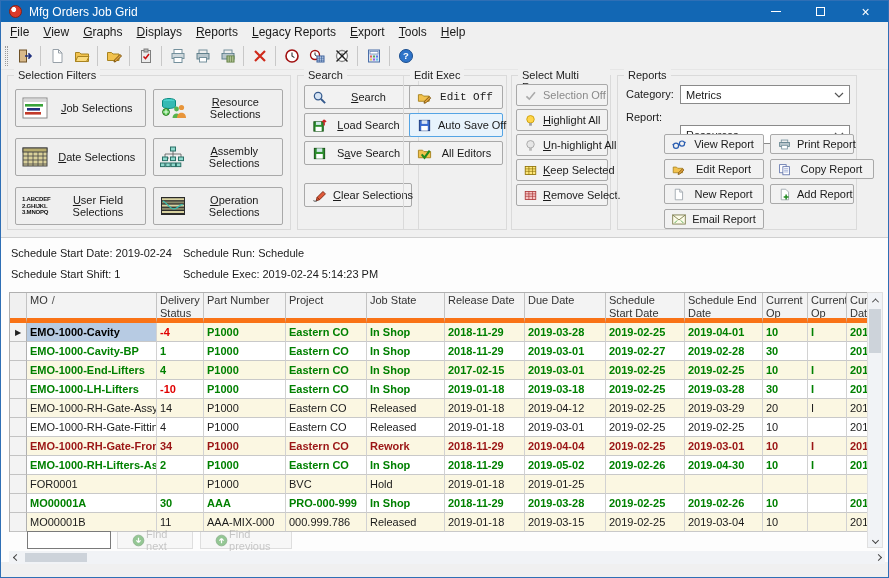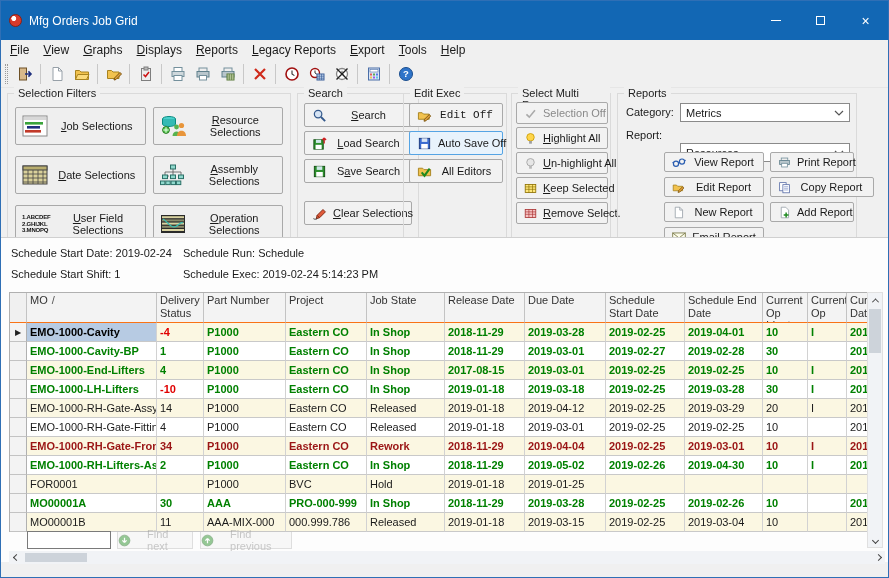--- a/index.html
+++ b/index.html
@@ -3,21 +3,21 @@
 <meta charset="utf-8">
 <style>
   * { margin:0; padding:0; box-sizing:border-box; }
   html,body { background:#555; }
   .window{
     position:relative; width:889px; height:578px; overflow:hidden;
     background:#f0f0f0; border:1px solid #2f6fb5;
     font-family:"Liberation Sans","DejaVu Sans",sans-serif; font-size:11px; color:#1a1a1a;
   }
   
-  .titlebar{ height:39px; background:#1267b4; color:#fff; display:flex; align-items:center; }
+  .titlebar{ height:21px; background:#1267b4; color:#fff; display:flex; align-items:center; }
   .appicon{ width:13px; height:13px; margin:0 7px 0 8px; border-radius:50%;
     background:radial-gradient(circle at 35% 32%, #ffffff 0 22%, #d93a2b 26% 100%);
     border:1px solid #8c1f14; }
   .titletext{ font-size:12px; }
   .wbtns{ margin-left:auto; display:flex; height:100%; }
   .wbtn{ width:45px; height:100%; display:flex; align-items:center; justify-content:center; color:#fff; }
   .minbar{ width:10px; height:1px; background:#fff; display:inline-block; }
   .maxbox{ width:9px; height:9px; border:1px solid #fff; display:inline-block; }
   .closex{ font-size:14px; line-height:1; }
   
@@ -48,21 +48,21 @@
     display:flex; align-items:center; padding:0 5px; }
   .select .val{ flex:1; }
   
   .workarea{ position:absolute; left:0; top:236px; width:887px; height:325px; background:#fdfdfd;
     border-top:1px solid #d0d0d0; }
   .schedtext{ position:absolute; white-space:nowrap; }
   
   .grid{ position:absolute; left:8px; top:54px; background:#fff;
     border-top:1px solid #b0b0b0; border-left:1px solid #b0b0b0; }
   .ghrow{ display:flex; height:30px; background:#f3f3f3; }
-  .ghc{ border-right:1px solid #c3c3c3; border-bottom:1px solid #f97316; padding:1px 3px;
+  .ghc{ border-right:1px solid #c3c3c3; border-bottom:5px solid #f97316; padding:1px 3px;
     line-height:1.15; overflow:hidden; color:#333; flex:none; }
   .corner{ background:#f0f0f0; }
   .grow{ display:flex; height:19px; background:#fff; }
   .grow.alt{ background:#fbf7e2; }
   .gc{ border-right:1px solid #d2d2d2; border-bottom:1px solid #c9c9c9; padding:1px 3px;
     line-height:16px; white-space:nowrap; overflow:hidden; flex:none; }
   .rowhdr{ background:#f3f3f3; border-right:1px solid #b0b0b0; border-bottom:1px solid #c3c3c3;
     display:flex; align-items:center; justify-content:center; font-size:8px; color:#222; flex:none; }
   .tg{ color:#008000; font-weight:bold; }
   .tm{ color:#9a1515; font-weight:bold; }
@@ -80,21 +80,21 @@
   .hthumb{ width:62px; height:9px; background:#cdd3da; margin-left:2px; }
   .chev{ width:5px; height:5px; border-right:1px solid #444; border-bottom:1px solid #444; display:inline-block; }
   .chev.up{ transform:rotate(-135deg) translate(-1px,-1px); }
   .chev.down{ transform:rotate(45deg); }
   .chev.left{ transform:rotate(135deg); }
   .chev.right{ transform:rotate(-45deg); }
   
   .findinput{ position:absolute; left:26px; top:293px; width:84px; height:18px; border:1px solid #7a7a7a;
     background:#fff; font-family:inherit; font-size:11px; padding:0 3px; }
   .findbtn{ position:absolute; top:293px; height:18px; border:1px solid #c6c6c6; background:#f3f3f3;
-    color:#9a9a9a; display:flex; align-items:center; gap:16px; padding:0 0; }
+    color:#9a9a9a; display:flex; align-items:center; gap:1px; padding:0 14px; }
   .fade{ opacity:.55; }
   
   .statusbar{ position:absolute; left:0; bottom:0; width:887px; height:16px; background:#f0f0f0;
     border-top:1px solid #d8d8d8; display:flex; align-items:center; }
   .spane{ height:100%; display:flex; align-items:center; border-right:1px solid #c9c9c9; padding-left:8px; }
   .sgrip{ margin-left:auto; width:12px; height:12px; align-self:flex-end;
     background:
       radial-gradient(circle at 9px 9px, #9a9a9a 1px, transparent 1.4px),
       radial-gradient(circle at 9px 5px, #9a9a9a 1px, transparent 1.4px),
       radial-gradient(circle at 5px 9px, #9a9a9a 1px, transparent 1.4px); }
@@ -600,21 +600,21 @@
           <div class="gc tg" style="width: 39px;"></div>
           <div class="gc tg" style="width: 22px;">2019</div>
         </div>
         <div class="grow alt">
           <div class="rowhdr" style="width: 17px;"></div>
           <div class="gc tg" style="width: 130px;">EMO-1000-End-Lifters</div>
           <div class="gc tg" style="width: 47px;">4</div>
           <div class="gc tg" style="width: 82px;">P1000</div>
           <div class="gc tg" style="width: 81px;">Eastern CO</div>
           <div class="gc tg" style="width: 78px;">In Shop</div>
-          <div class="gc tg" style="width: 80px;">2017-08-15</div>
+          <div class="gc tg" style="width: 80px;">2017-02-15</div>
           <div class="gc tg" style="width: 81px;">2019-03-01</div>
           <div class="gc tg" style="width: 79px;">2019-02-25</div>
           <div class="gc tg" style="width: 78px;">2019-02-25</div>
           <div class="gc tg" style="width: 45px;">10</div>
           <div class="gc tg" style="width: 39px;">I</div>
           <div class="gc tg" style="width: 22px;">2019</div>
         </div>
         <div class="grow">
           <div class="rowhdr" style="width: 17px;"></div>
           <div class="gc tg" style="width: 130px;">EMO-1000-LH-Lifters</div>

